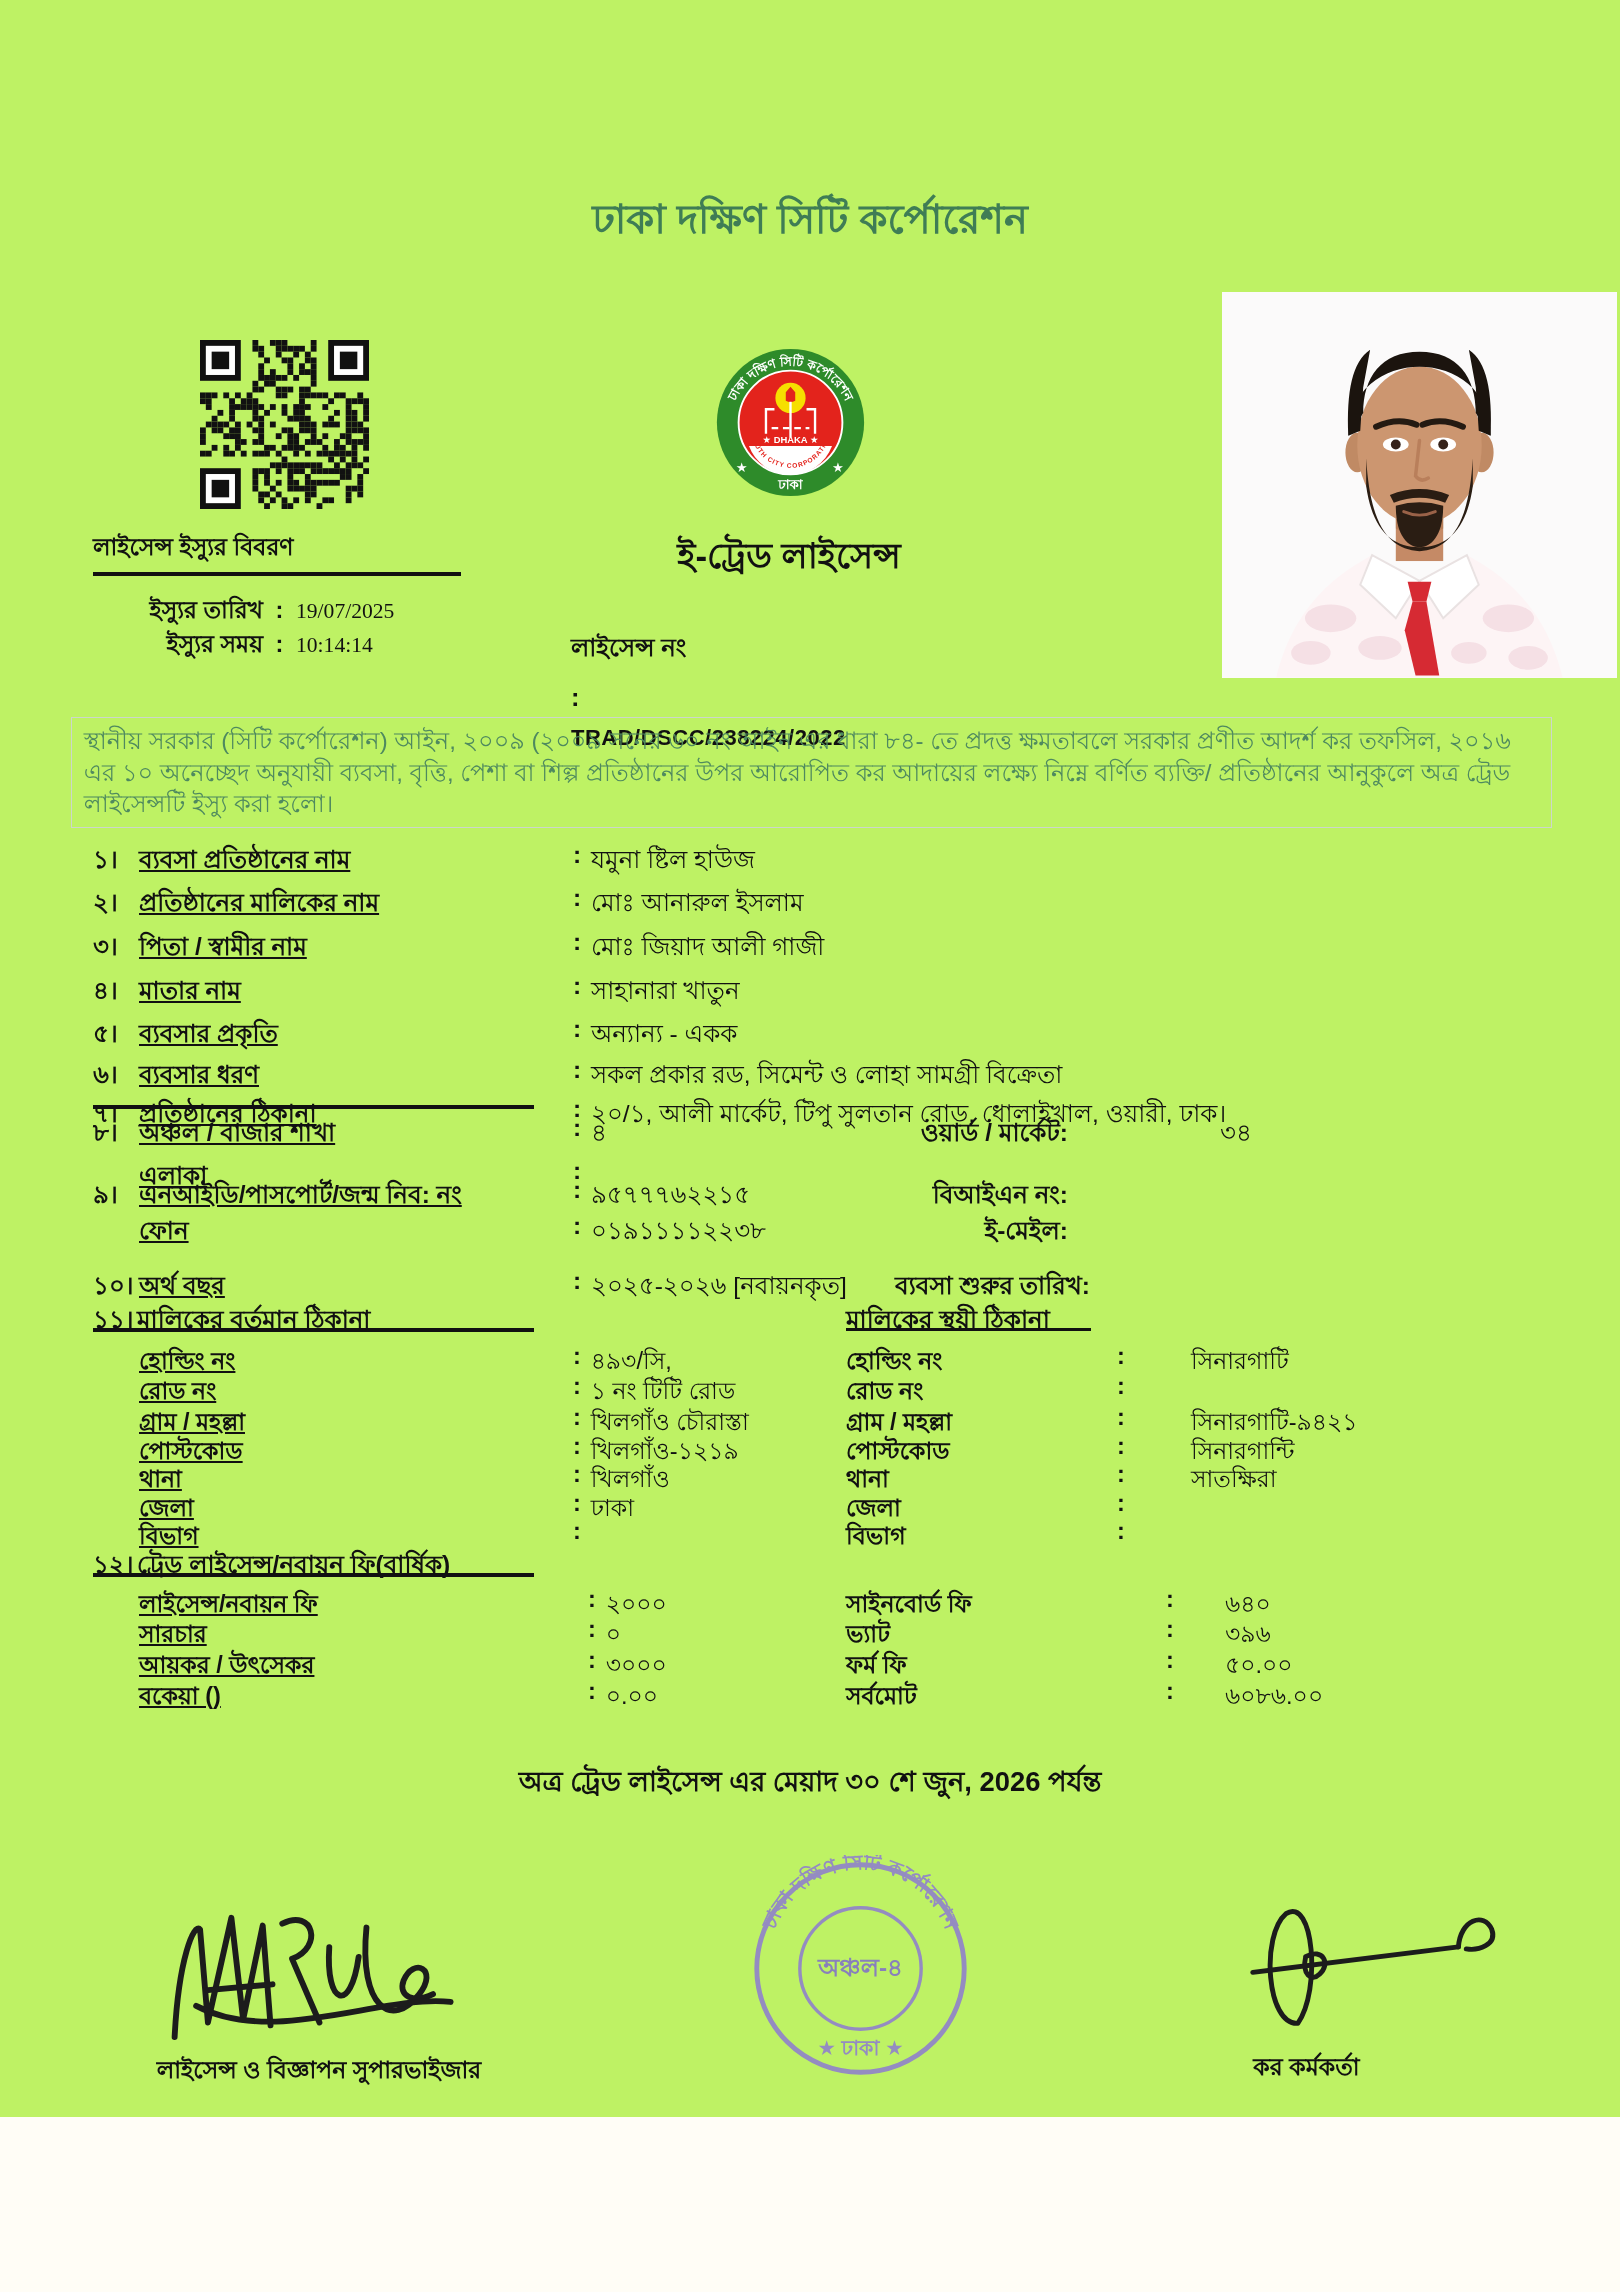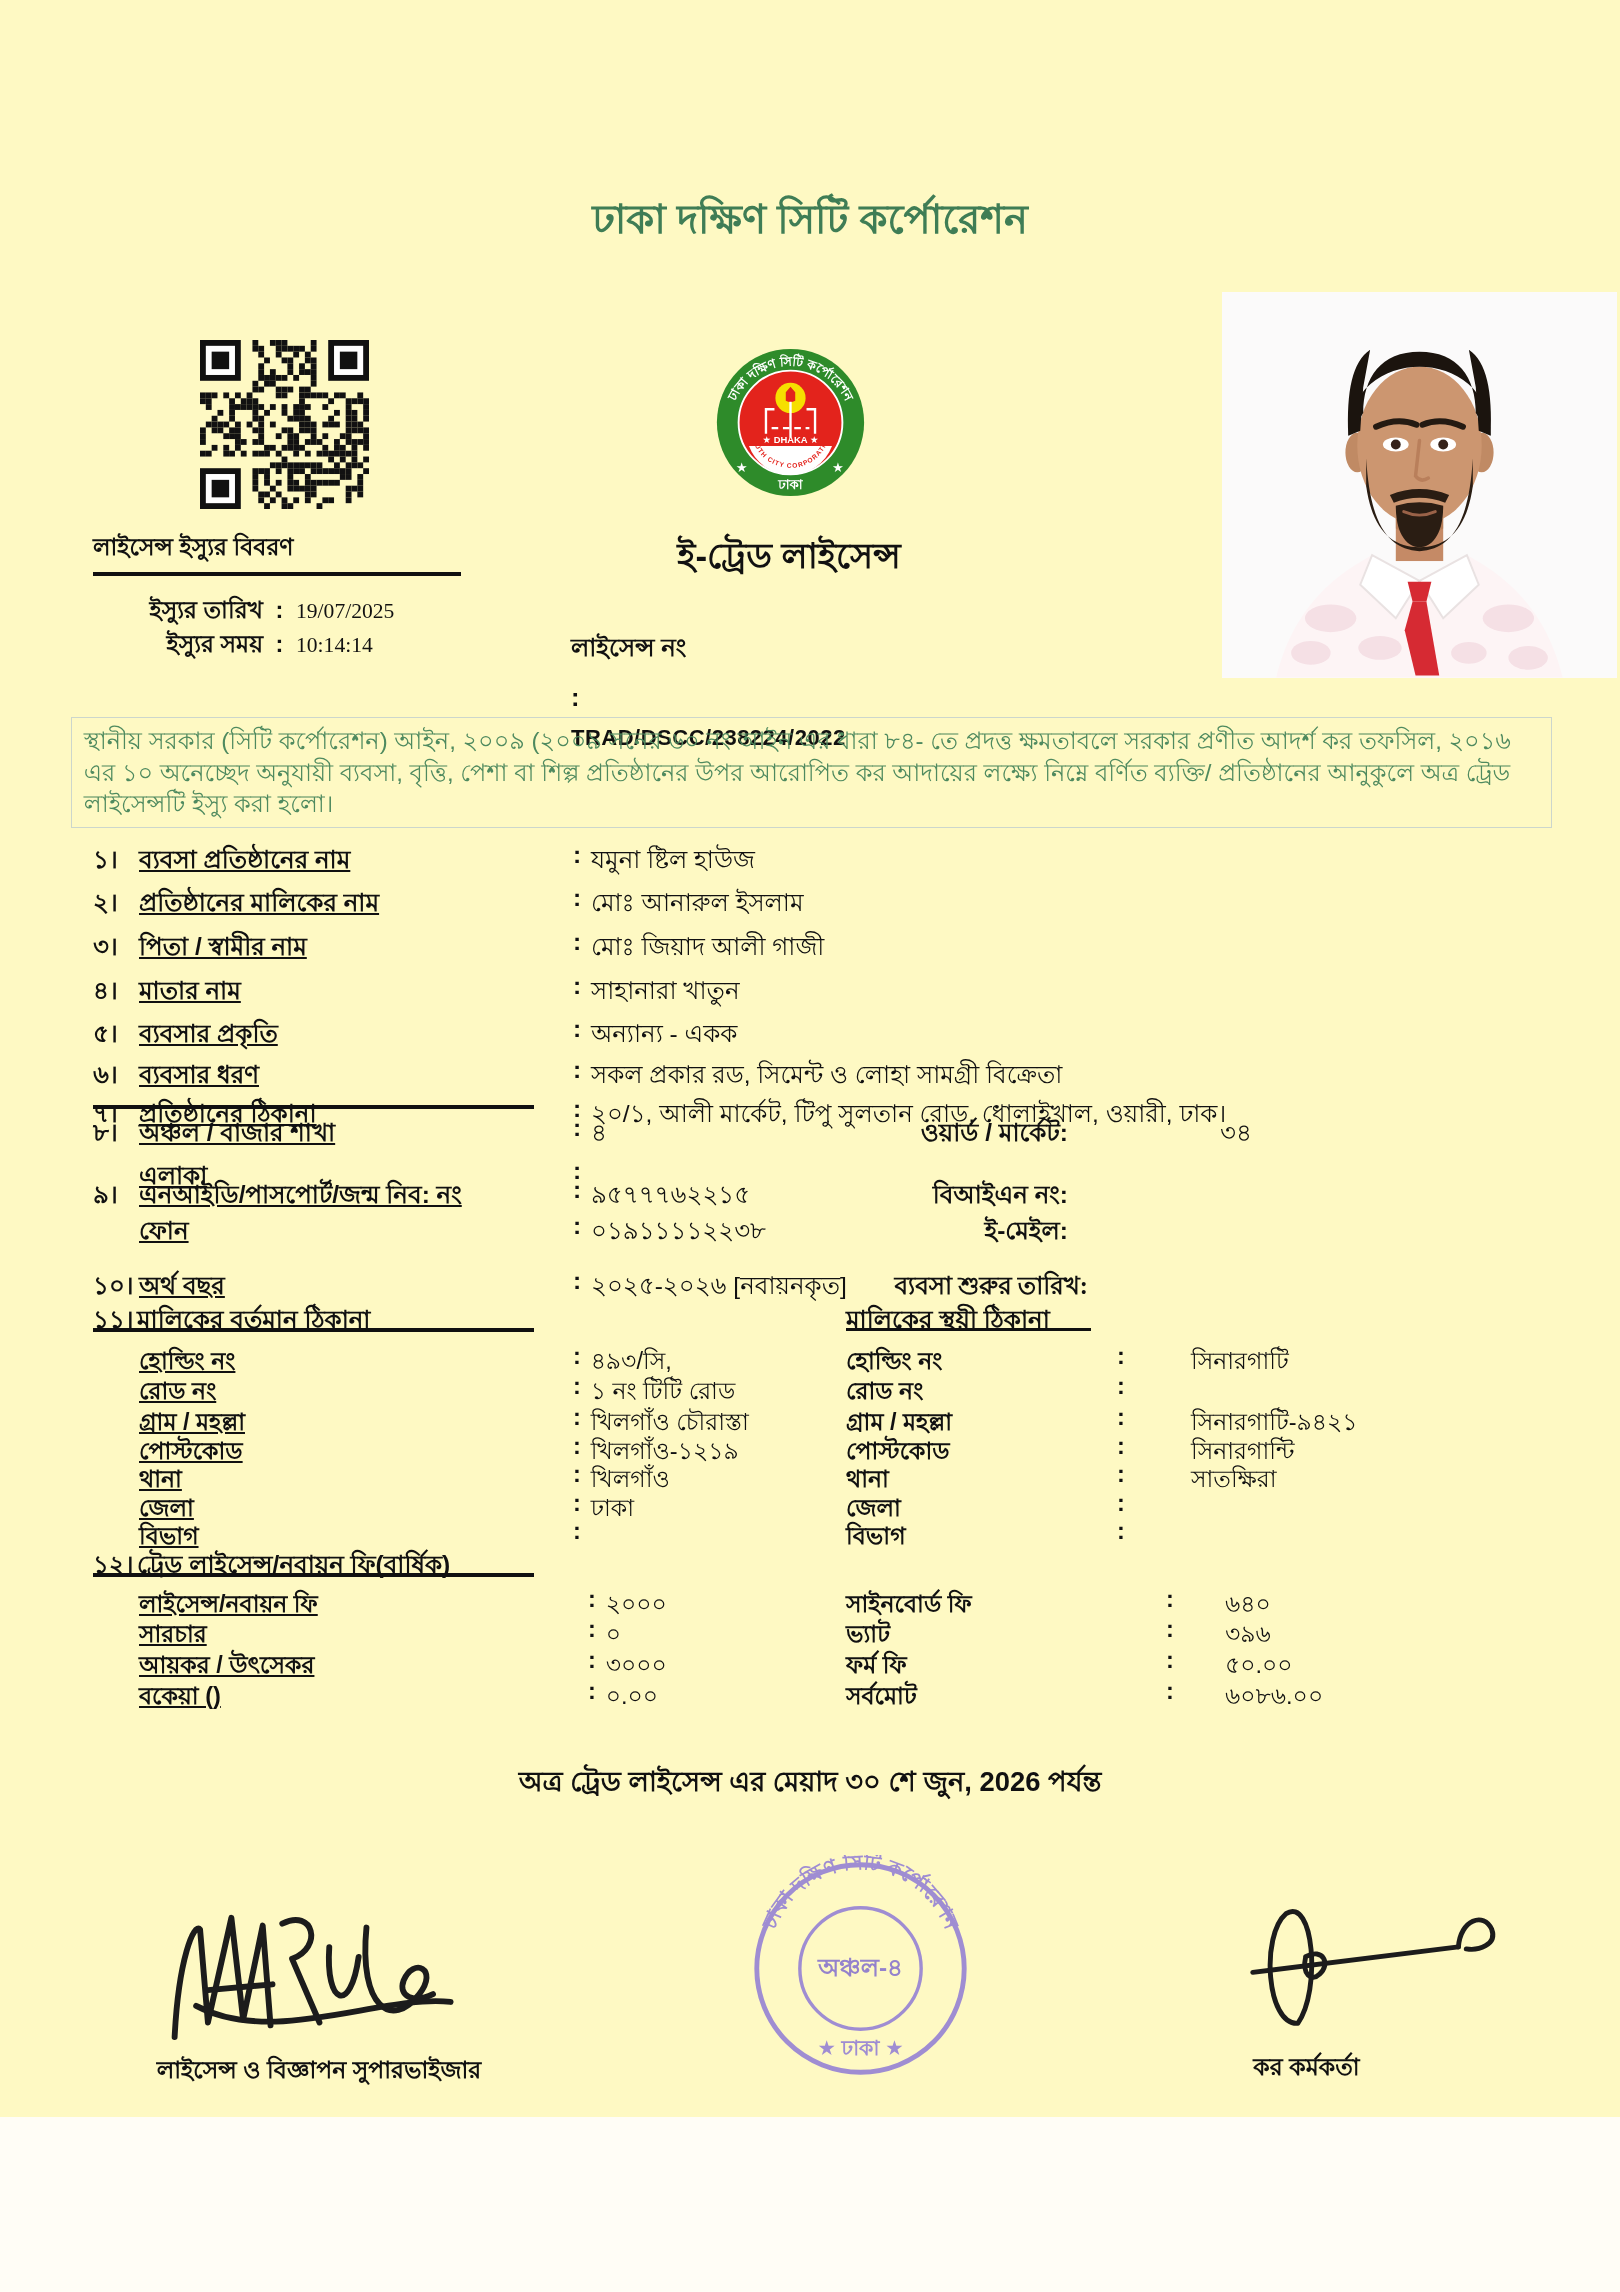--- a/index.html
+++ b/index.html
@@ -1,17 +1,17 @@
 <!DOCTYPE html>
 <html><head>
 <meta charset="utf-8">
 <style>
   html,body{margin:0;padding:0;background:#e9e9e9;}
   .page{
-    position:relative; width:1620px; height:2293px; background:#fef9c3;
+    position:relative; width:1620px; height:2293px; background:#bef264;
     font-family:"Liberation Sans","DejaVu Sans",sans-serif; color:#111;
     overflow:hidden; margin:0 auto;
   }
   .abs{position:absolute;}
   
   .org-name{top:188px;left:0;width:100%;text-align:center;font-size:40px;font-weight:700;color:#3f7d55;}
   .website{top:265px;left:0;width:100%;text-align:center;font-size:31px;font-weight:700;font-family:"Liberation Serif","DejaVu Serif",serif;color:#141414;}
   
   .qr-box{left:200px;top:340px;width:169px;height:169px;}
   .qr-caption{left:93px;top:529px;width:368px;text-align:left;font-size:23.5px;font-weight:600;}
@@ -542,21 +542,21 @@
     <span class="rval" style="left:1220px;"></span>
   </div>
 
   <div class="abs" style="top:1267px;width:100%;">
     <span class="sn">১০।</span>
     <span class="lbl">অর্থ বছর</span>
     <span class="cv">
         <span class="c">:</span>
         <span class="val">২০২৫-২০২৬ [নবায়নকৃত]</span>
       </span>
-    <span class="rlab" style="left:833px;width:255px;text-align:right;font-family:Liberation Serif, serif;">ব্যবসা শুরুর তারিখ:</span>
+    <span class="rlab" style="left:865px;width:255px;text-align:center;">ব্যবসা শুরুর তারিখ:</span>
     <span class="rval" style="left:1220px;"></span>
   </div>
 
   <div class="abs" style="top:1301px;width:100%;">
     <span class="sn">১১।</span>
     <span class="sec-head" style="left:137px;">মালিকের বর্তমান ঠিকানা</span>
     <span class="sec-head" style="left:846px;">মালিকের স্থয়ী ঠিকানা</span>
   </div>
   <div class="abs hline" style="top:1328px;left:93px;width:441px;"></div>
   <div class="abs hline" style="top:1328px;left:846px;width:245px;height:2.9px;"></div>

